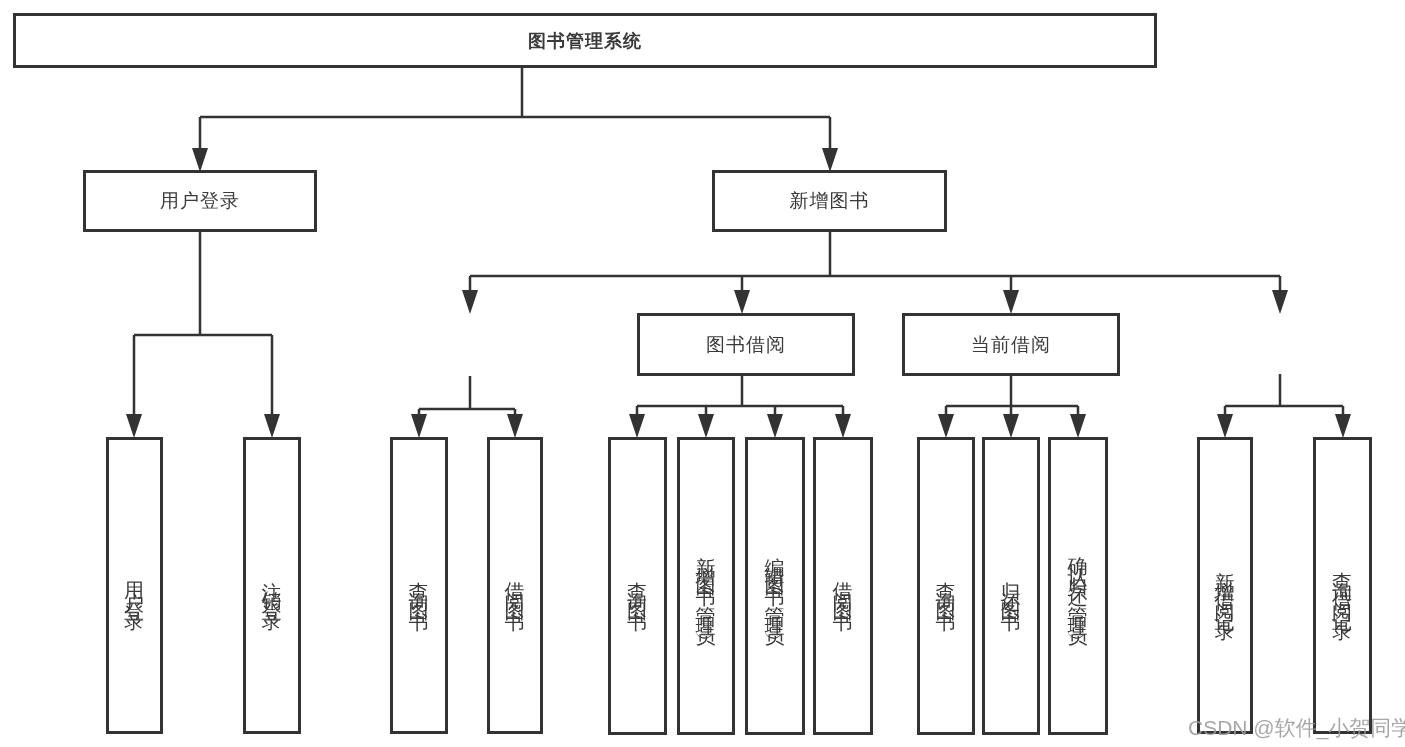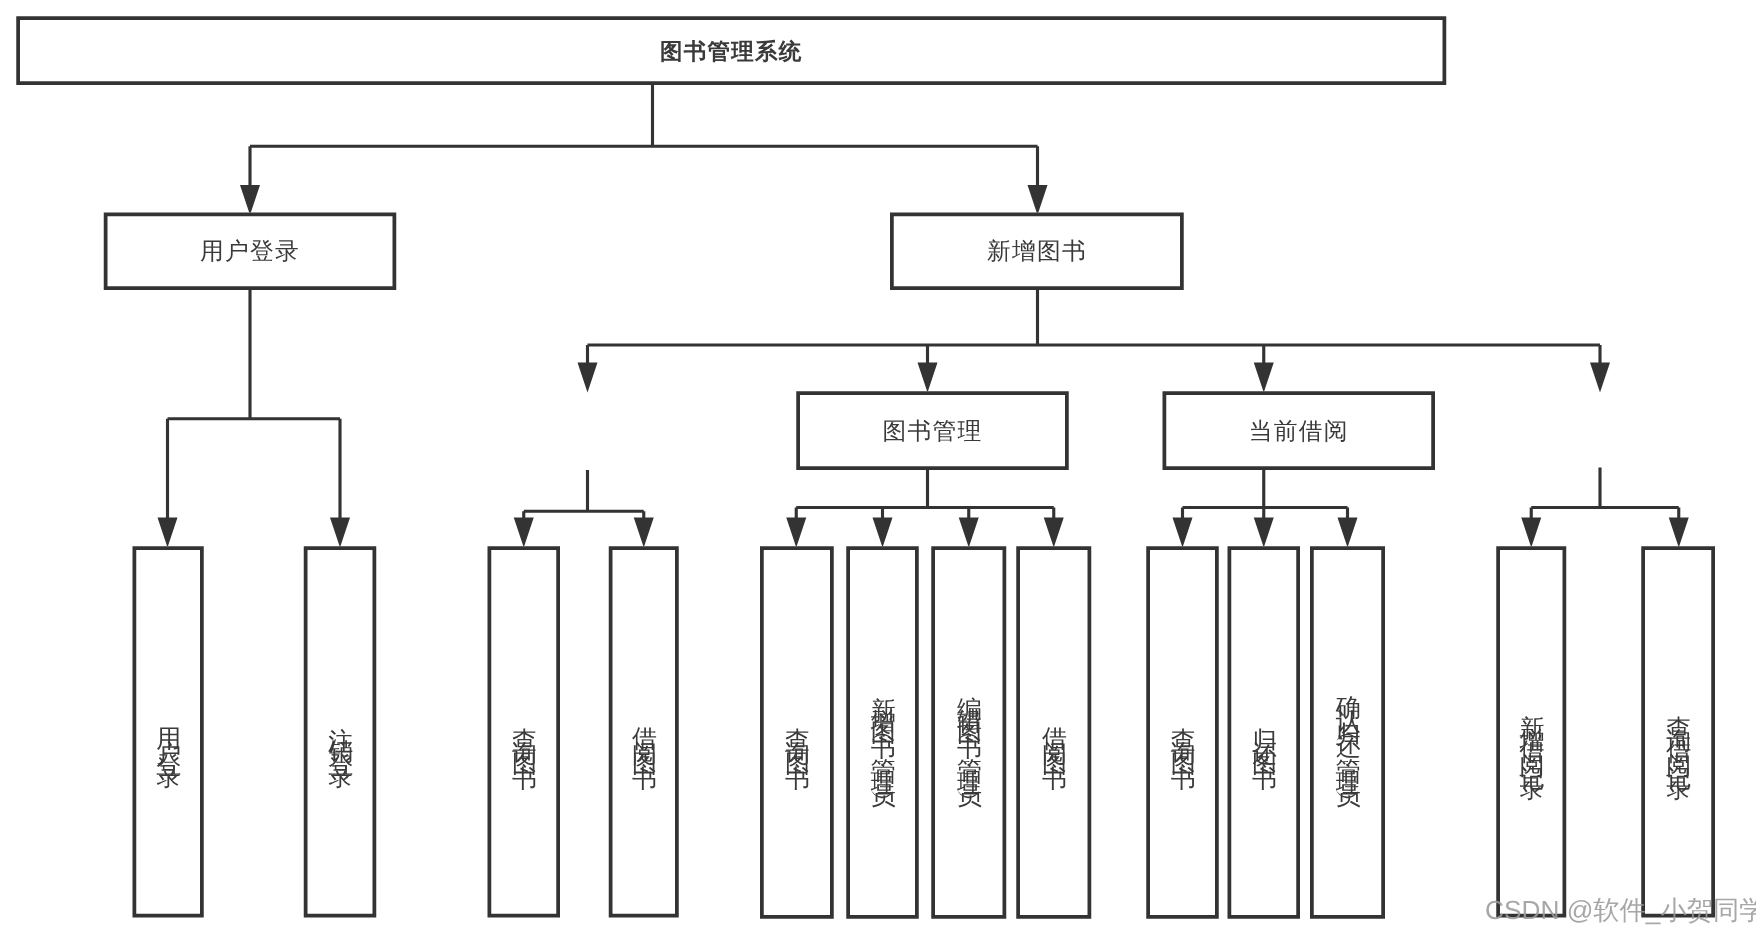--- a/index.html
+++ b/index.html
@@ -23,21 +23,21 @@
     writing-mode:vertical-rl;text-orientation:mixed;
     font-size:20px;color:#3a3a3a;letter-spacing:10px;
     line-height:1;white-space:nowrap;
   }
   
   #root-box{left:13px;top:13px;width:1144px;height:55px;font-size:18px;font-weight:bold;}
   #user-login-box{left:83px;top:170px;width:234px;height:62px;}
   #book-mgmt-box{left:712px;top:170px;width:235px;height:62px;}
   #nbr-box{left:363px;top:313px;width:210px;height:63px;}
   #bb-box{left:637px;top:313px;width:218px;height:63px;}
-  #cb-box{left:902px;top:313px;width:218px;height:63px;margin-left:28px;}
+  #cb-box{left:902px;top:313px;width:218px;height:63px;}
   #br-box{left:1172px;top:313px;width:216px;height:61px;}
   #leaf-ul1{left:106px;top:437px;width:57px;height:297px;}
   #leaf-ul2{left:243px;top:437px;width:58px;height:297px;}
   #leaf-nbr1{left:390px;top:437px;width:58px;height:297px;}
   #leaf-nbr2{left:487px;top:437px;width:56px;height:297px;}
   #leaf-bb1{left:608px;top:437px;width:59px;height:298px;}
   #leaf-bb2{left:677px;top:437px;width:58px;height:298px;}
   #leaf-bb3{left:745px;top:437px;width:60px;height:298px;}
   #leaf-bb4{left:813px;top:437px;width:60px;height:298px;}
   #leaf-cb1{left:917px;top:437px;width:58px;height:298px;}
@@ -92,21 +92,21 @@
   </div>
 
   <div id="user-login-box" class="node">
     <span>用户登录</span>
   </div>
   <div id="book-mgmt-box" class="node">
     <span>新增图书</span>
   </div>
 
   <div id="bb-box" class="node">
-    <span>图书管理</span>
+    <span>图书借阅</span>
   </div>
   <div id="cb-box" class="node">
     <span>当前借阅</span>
   </div>
 
   <div id="leaf-ul1" class="leaf">
     <span class="vtext">用户登录</span>
   </div>
   <div id="leaf-ul2" class="leaf">
     <span class="vtext">注销登录</span>

